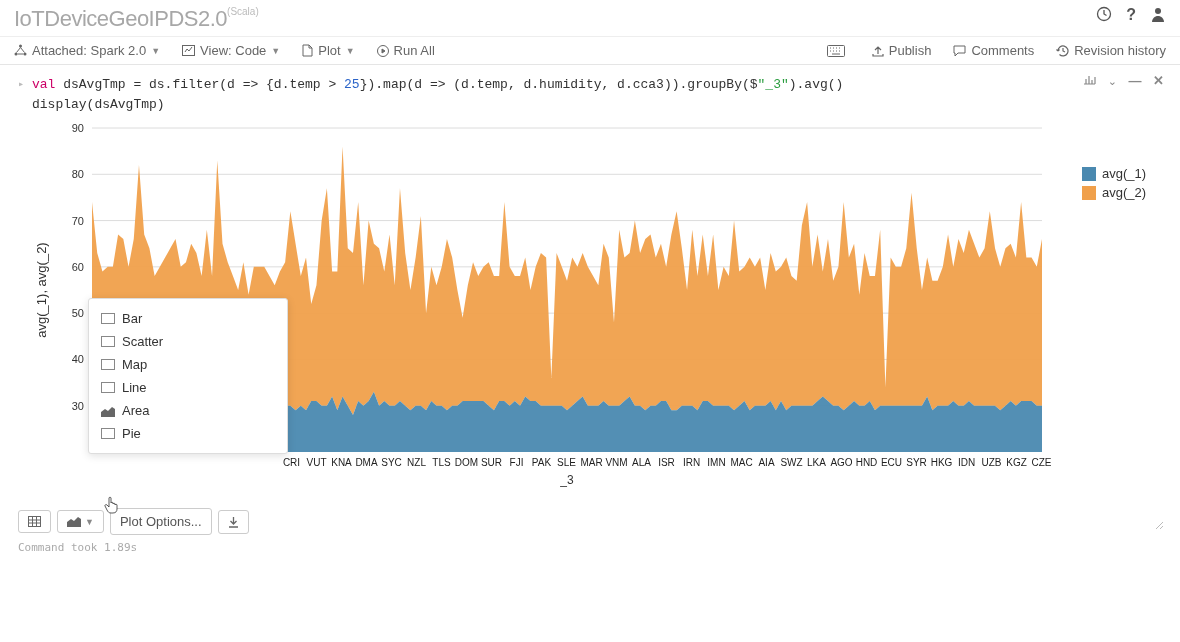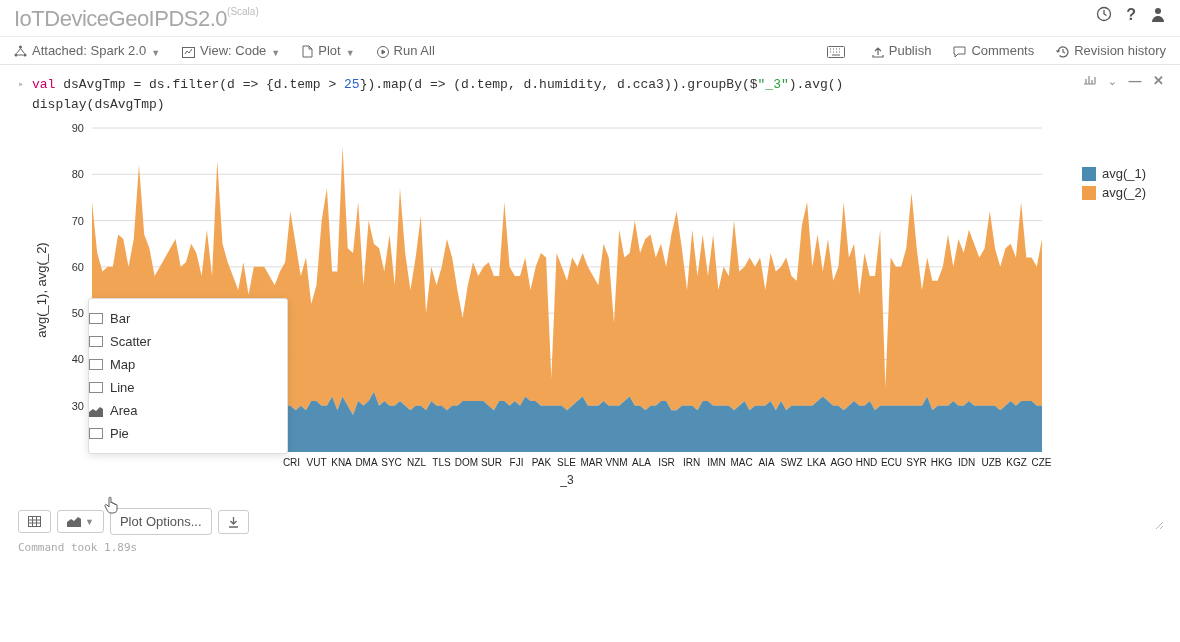--- a/index.html
+++ b/index.html
@@ -7,21 +7,21 @@
   
   
   .header { display:flex; align-items:flex-start; padding:6px 14px 4px; border-bottom:1px solid #eee; }
   .title { font-size:22px; font-weight:300; color:#a7a7a7; letter-spacing:-0.5px; }
   .title-lang { font-size:10px; color:#bbb; }
   .header-spacer { flex:1; }
   .hdr-icon { color:#555; margin-left:14px; cursor:pointer; font-size:16px; }
   
   
   .toolbar { display:flex; align-items:center; padding:6px 14px; border-bottom:1px solid #e5e5e5; color:#666; font-size:13px; }
-  .tb-item { display:inline-flex; align-items:flex-end; margin-right:22px; cursor:pointer; }
+  .tb-item { display:inline-flex; align-items:center; margin-right:22px; cursor:pointer; }
   .tb-item svg, .tb-item .ic { margin-right:5px; }
   .caret { margin-left:5px; font-size:9px; color:#888; }
   .tb-spacer { flex:1; }
   .tb-right .tb-item { margin-right:0; margin-left:22px; }
   
   
   .cell { padding:10px 18px 4px; position:relative; }
   .cell-topright { position:absolute; right:16px; top:8px; color:#888; font-size:13px; }
   .cell-topright span { margin-left:8px; cursor:pointer; }
   .code { font-family: Liberation Mono, monospace; font-size:13px; line-height:1.5; color:#333; white-space:pre; padding-left:14px; position:relative; }
@@ -35,21 +35,21 @@
   
   .chart-wrap { position:relative; margin:4px 0 0 0; height:380px; }
   svg.chart { display:block; }
   .legend { position:absolute; right:16px; top:48px; font-size:13px; }
   .legend-row { display:flex; align-items:flex-end; margin-bottom:4px; }
   .legend-sw { width:14px; height:14px; margin-right:6px; }
   
   
   .popup { position:absolute; left:70px; bottom:44px; width:200px; background:#fff; border:1px solid #ddd; border-radius:3px; box-shadow:0 2px 8px rgba(0,0,0,0.12); padding:8px 0; display:flex; z-index:10; }
   .popup-col { width:50%; }
-  .popup-item { display:flex; align-items:center; padding:4px 0; cursor:pointer; color:#333; font-size:13px; }
+  .popup-item { display:flex; align-items:center; padding:4px 12px; cursor:pointer; color:#333; font-size:13px; }
   .popup-ic { width:14px; height:11px; border:1px solid #888; margin-right:7px; display:inline-block; }
   .popup-item.sel .popup-ic { border:none; }
   
   
   .cell-bottom { display:flex; align-items:center; padding:6px 18px 4px; position:relative; }
   .btn { background:#fff; border:1px solid #ccc; border-radius:3px; padding:5px 9px; margin-right:6px; cursor:pointer; color:#555; font-size:13px; display:inline-flex; align-items:center; }
   .btn .caret { margin-left:4px; }
   .cursor-hand { position:absolute; left:104px; bottom:22px; font-size:15px; pointer-events:none; }
   .resize-handle { position:absolute; right:16px; bottom:6px; color:#bbb; font-size:14px; }
   

